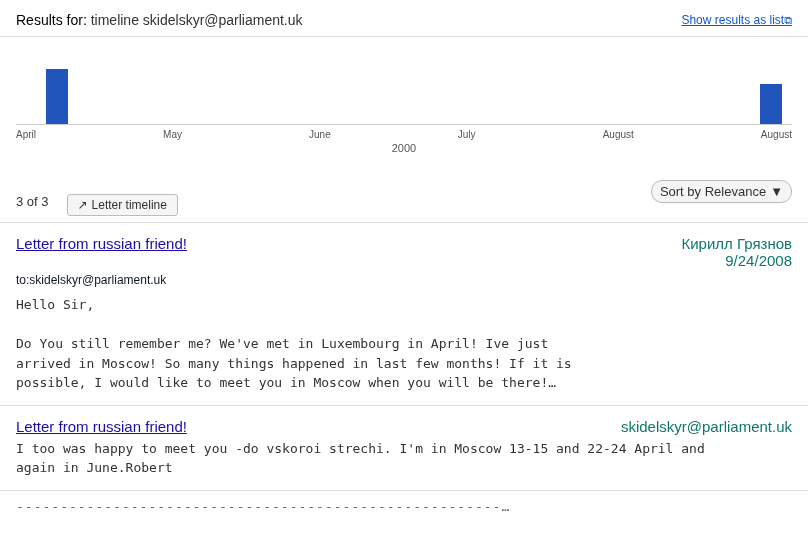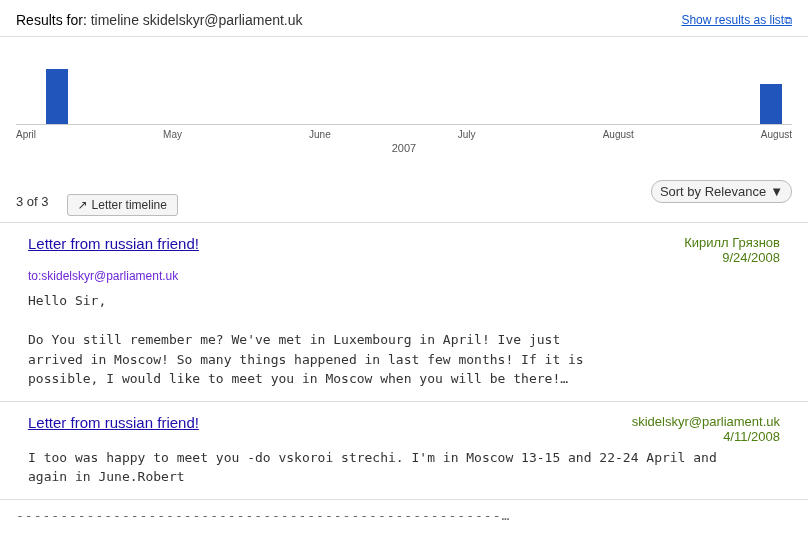--- a/index.html
+++ b/index.html
@@ -119,43 +119,43 @@
       background: #f5f5f5;
       cursor: pointer;
       font-size: 13px;
       color: #333;
       gap: 4px;
     }
 
     
     .email-card {
       border-bottom: 1px solid #ddd;
-      padding: 12px 28px;
+      padding: 12px 16px;
     }
     .email-header {
       display: flex;
       justify-content: space-between;
       align-items: flex-start;
       margin-bottom: 4px;
     }
     .email-subject {
       font-size: 15px;
       color: #1a0dab;
       text-decoration: underline;
       cursor: pointer;
     }
     .email-meta-right {
       text-align: right;
-      font-size: 13px;
-      color: #4d7c0f;
+      font-size: 15px;
+      color: #0f766e;
       white-space: nowrap;
     }
     .email-to {
       font-size: 12px;
-      color: #6d28d9;
+      color: #0f172a;
       margin-bottom: 8px;
     }
     .email-body {
       font-size: 13px;
       color: #333;
       line-height: 1.5;
       font-family: monospace;
     }
 
     
@@ -187,21 +187,21 @@
     <div class="bar-september"></div>
   </div>
   <div class="timeline-labels">
     <span>April</span>
     <span>May</span>
     <span>June</span>
     <span>July</span>
     <span>August</span>
     <span>August</span>
   </div>
-  <div class="timeline-year">2007</div>
+  <div class="timeline-year">2000</div>
 </div>
 
 <div class="controls">
   <div class="controls-left">
     <span class="count-label">3 of 3</span>
     <button class="toggle-btn">
       <span>↗</span>
       <span>Letter timeline</span>
     </button>
   </div>
@@ -221,20 +221,19 @@
       </div>
     </div>
     <div class="email-to">to:skidelskyr@parliament.uk</div>
     <div class="email-body">Hello Sir,<br><br>Do You still remember me? We've met in Luxembourg in April! Ive just<br>arrived in Moscow! So many things happened in last few months! If it is<br>possible, I would like to meet you in Moscow when you will be there!…</div>
   </div>
     <div class="email-card">
     <div class="email-header">
       <div class="email-subject">Letter from russian friend!</div>
       <div class="email-meta-right">
         <div>skidelskyr@parliament.uk</div>
-        <div>4/11/2008</div>
       </div>
     </div>
     <div class="email-body">I too was  happy to meet you -do vskoroi strechi. I'm in Moscow 13-15 and 22-24 April and<br>again in June.Robert</div>
   </div>
   </div>
 
 <div class="dashed-line">-------------------------------------------------------…</div>
 
 </body></html>

